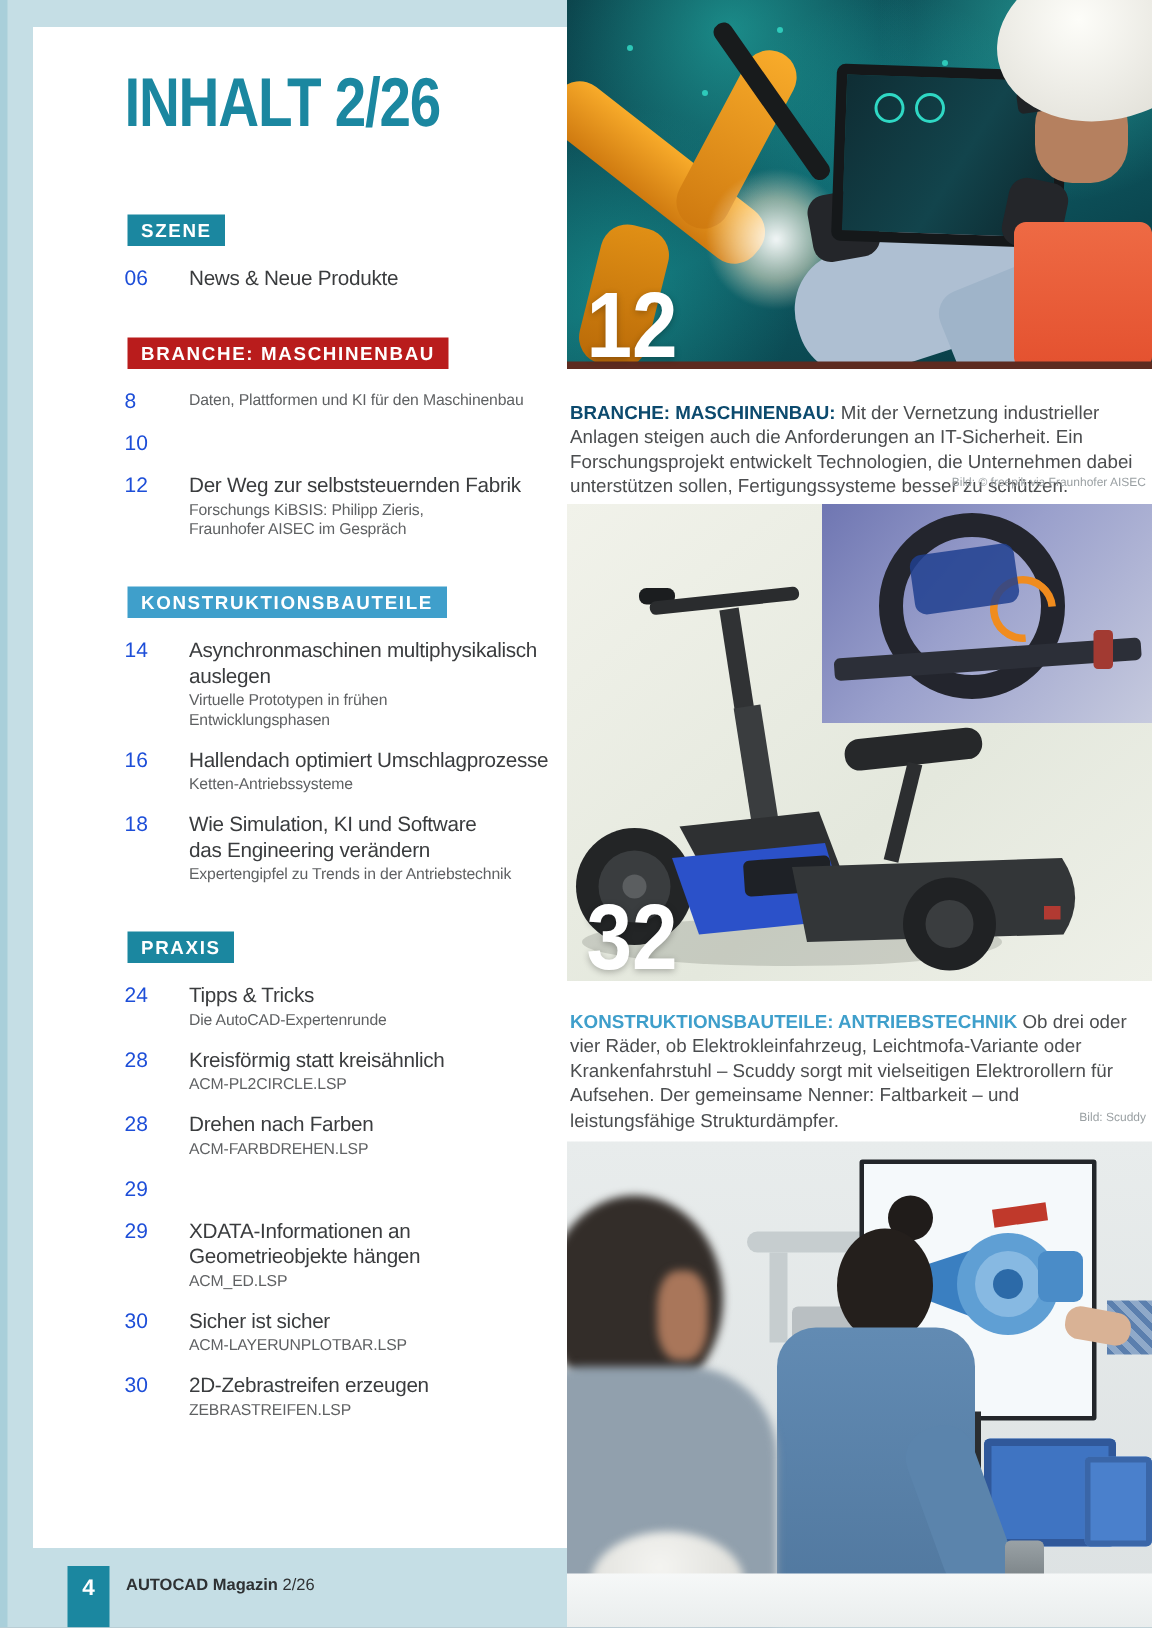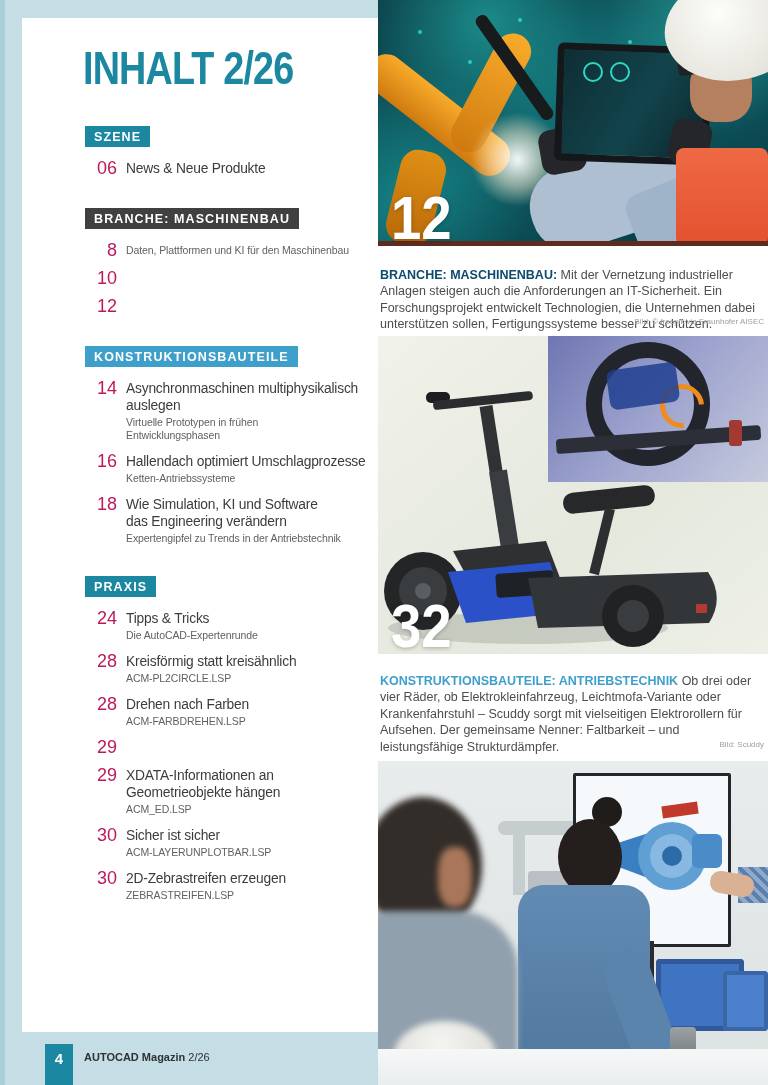--- a/index.html
+++ b/index.html
@@ -8,24 +8,24 @@
   .edge-strip{position:absolute;left:0;top:0;width:5px;height:100%;background:#a9cfda;}
   .panel{position:absolute;left:22px;top:18px;right:0;bottom:53px;background:#ffffff;}
 
   
   .toc{position:absolute;left:83px;top:44px;width:292px;}
   h1.title{margin:0 0 34px 0;font-size:46px;font-weight:700;letter-spacing:-1px;
            line-height:1.05;transform:scaleX(0.82);transform-origin:left top;white-space:nowrap;}
   .sec{margin:0;}
   .badge{display:inline-block;color:#fff;font-size:12.5px;font-weight:700;letter-spacing:1.1px;
          padding:4px 9px 3px 9px;margin:20px 0 13px 2px;}
-  .badge.first{margin-top:0;}
+  .badge.first{margin-top:17px;}
   .item{display:flex;margin-bottom:11px;}
-  .num{width:34px;flex:0 0 34px;text-align:right;margin-right:9px;font-size:18px;
-       color:#be185d;line-height:17px;}
+  .num{width:34px;flex:0 0 34px;margin-right:9px;font-size:14px;
+       color:#1d4ed8;line-height:17px;}
   .tx{flex:1;}
   .kicker{font-size:13px;color:#4ba0bb;line-height:16px;margin-bottom:1px;}
   .t{font-size:13.8px;color:#3a3c3e;line-height:17px;letter-spacing:-0.2px;white-space:pre-line;}
   .s{font-size:10.5px;color:#5f6163;line-height:13px;margin-top:2px;letter-spacing:-0.1px;white-space:pre-line;}
 
   
   .fig{position:absolute;left:378px;width:390px;overflow:hidden;}
   .big{position:absolute;left:13px;bottom:2px;font-size:62px;font-weight:700;color:#fff;
        line-height:0.82;transform:scaleX(0.88);transform-origin:left bottom;
        text-shadow:0 1px 5px rgba(0,0,0,0.28);z-index:9;}
@@ -73,32 +73,37 @@
       <div class="badge first" style="background-color: rgb(27, 135, 160);">SZENE</div>
       <div class="item">
         <span class="num">06</span>
         <div class="tx">
             <div class="t">News &amp; Neue Produkte</div>
           </div>
       </div>
     </div>
 
     <div class="sec">
-      <div class="badge" style="background-color: #404040;">BRANCHE: MASCHINENBAU</div>
+      <div class="badge" style="background-color: #b91c1c;">BRANCHE: MASCHINENBAU</div>
       <div class="item">
         <span class="num">8</span>
         <div class="tx">
           <div class="s">Daten, Plattformen und KI für den Maschinenbau</div>
         </div>
       </div>
       <div class="item">
         <span class="num">10</span>
       </div>
       <div class="item">
         <span class="num">12</span>
+        <div class="tx">
+          <div class="t">Der Weg zur selbststeuernden Fabrik</div>
+          <div class="s">Forschungs KiBSIS: Philipp Zieris,
+Fraunhofer AISEC im Gespräch</div>
+        </div>
       </div>
     </div>
 
     <div class="sec">
       <div class="badge" style="background-color: rgb(63, 159, 203); text-align: right;">KONSTRUKTIONSBAUTEILE</div>
       <div class="item">
         <span class="num">14</span>
         <div class="tx">
           <div class="t">Asynchronmaschinen multiphysikalisch
 auslegen</div>

